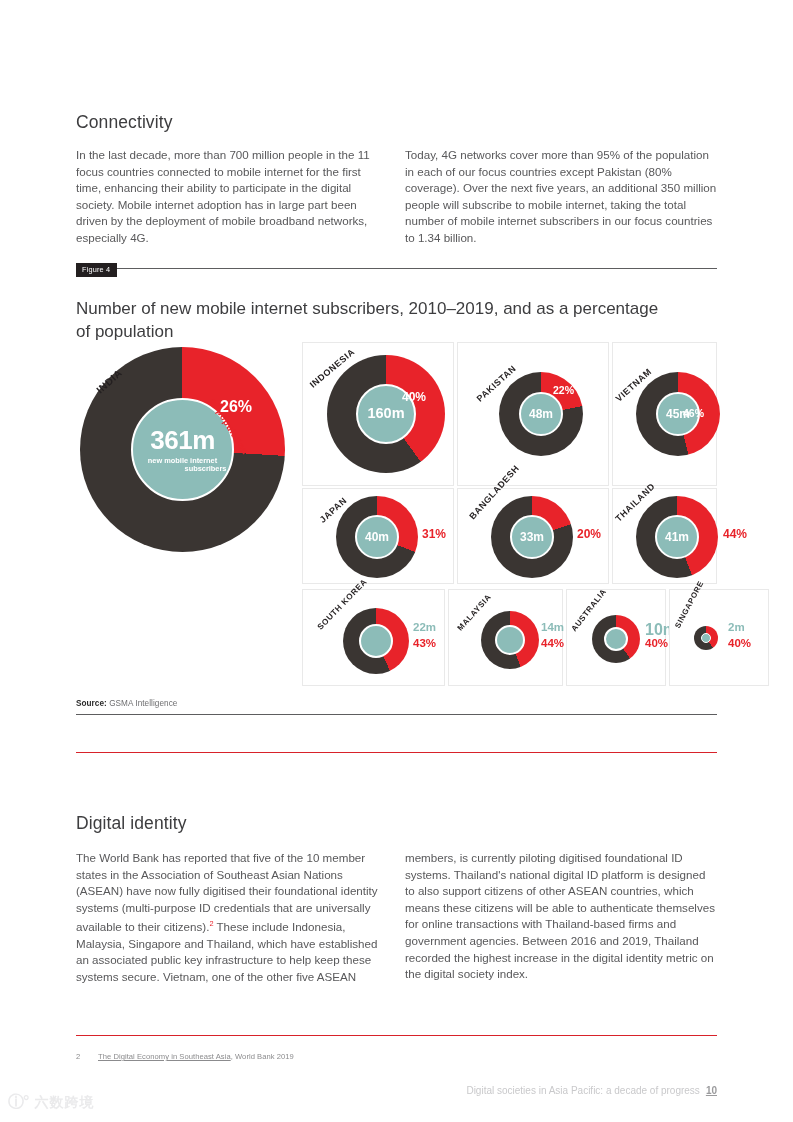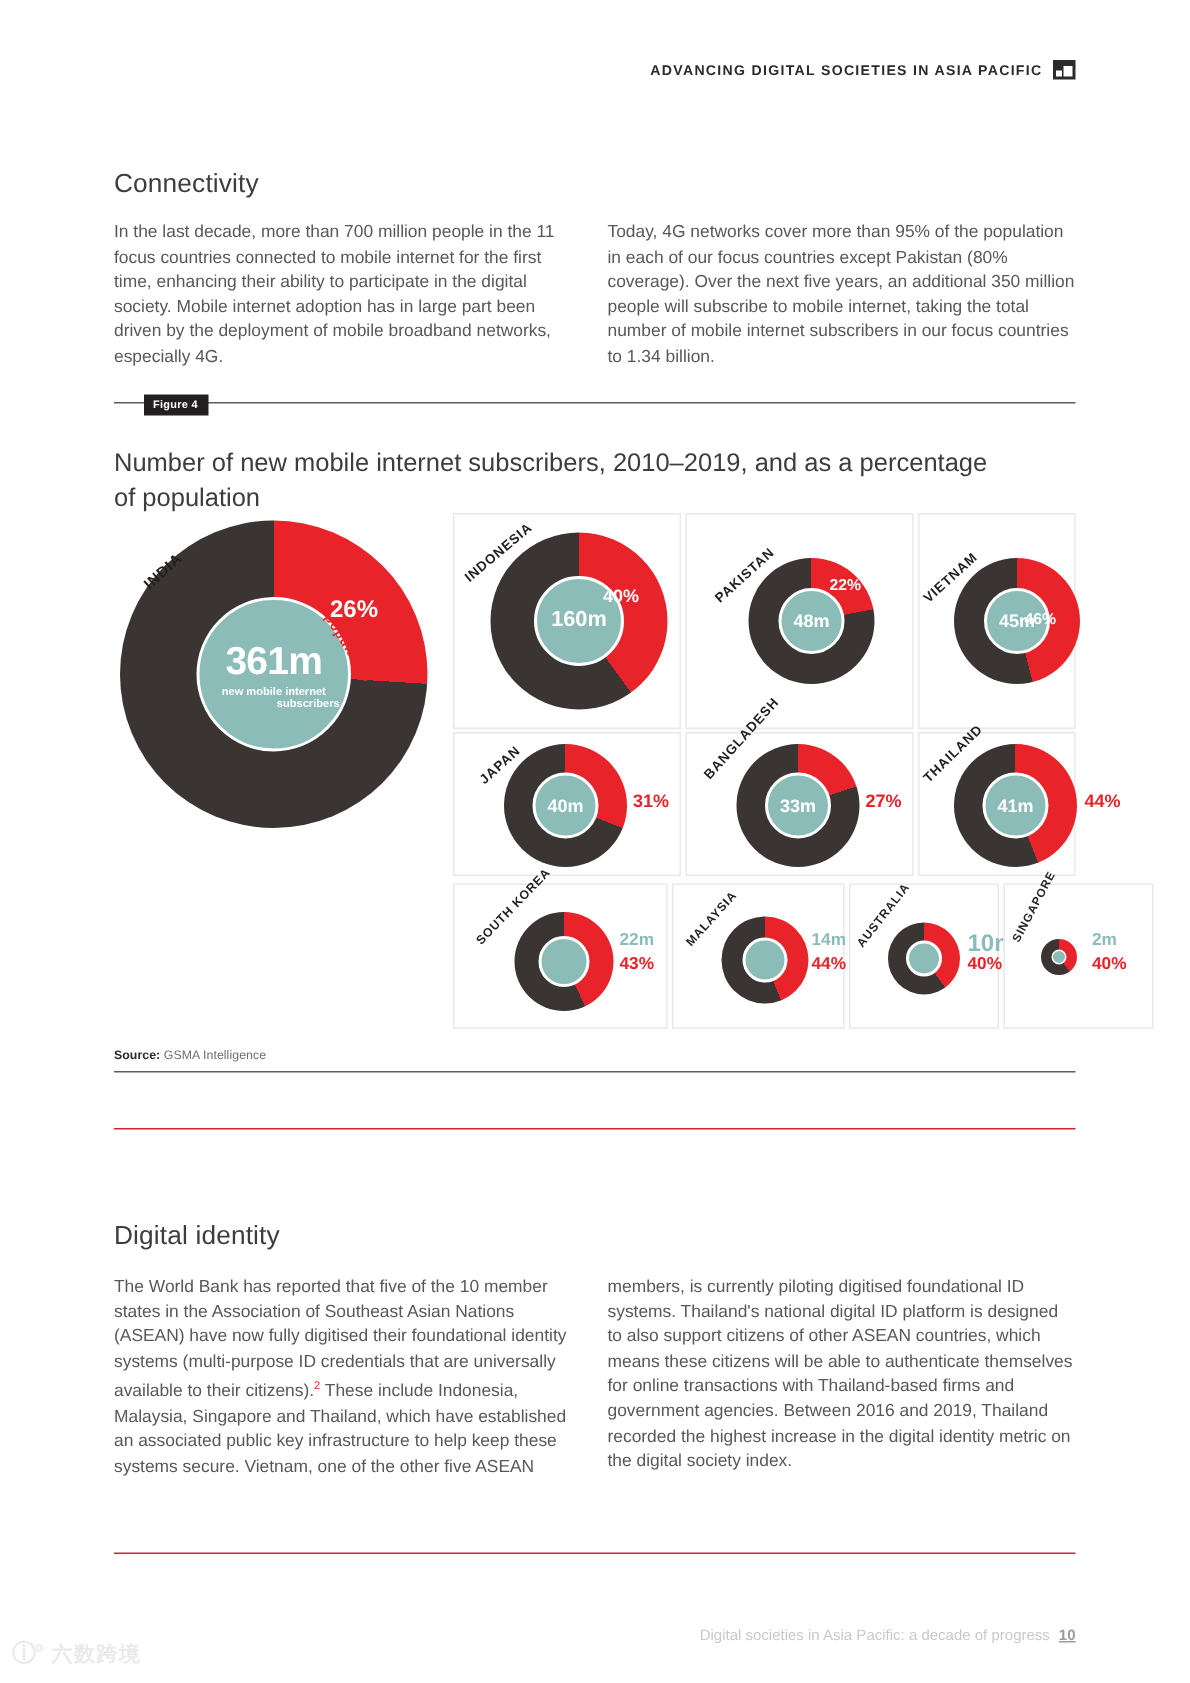--- a/index.html
+++ b/index.html
@@ -48,23 +48,22 @@
     font-size:11.6px; line-height:16.6px; color:#58585a;
   }
   .col p { margin:0; }
   sup.fn { color:#e8232a; font-size:7.4px; vertical-align:super; }
 
   
   .fig-tagrow{ position:absolute; left:76px; top:263px; width:641px; height:12px; }
   .fig-rule{ position:absolute; left:0; right:0; top:5px; height:1px; background:#5d5d5f; }
   .fig-tag{
     position:absolute; left:0; top:0; background:#231f20; color:#fff;
-    font-size:7.3px; font-weight:bold; letter-spacing:0.2px;
+    font-size:7.3px; font-weight:normal; letter-spacing:0.2px;
     padding:2px 7px 2.5px 6px;
-    margin-left:20px;
   }
   .fig-title{
     position:absolute; left:76px; top:286px; width:600px;
     font-size:17px; line-height:23px; font-weight:400; color:#3d3d3f;margin-top:11px;
   }
 
   .chart-area{ position:absolute; left:76px; top:342px; width:641px; height:356px; }
 
   
   .card{ position:absolute; background:#ffffff; }
@@ -122,24 +121,20 @@
   .wm-logo{
     font-size:16px; color:#d9d9dc; font-weight:bold; letter-spacing:-1px;
   }
   .wm-text{ font-size:14px; color:#d9d9dc; font-weight:bold; letter-spacing:1px; }
 </style>
 </head>
 <body>
 
 <div class="page">
 
-  <div class="runhead">
-    <div class="runhead-text">ADVANCING DIGITAL SOCIETIES IN ASIA PACIFIC</div>
-    <div class="runhead-mark"></div>
-  </div>
 
   <h2 class="section-title" style="top:112px;">Connectivity</h2>
   <div class="col" style="left:76px; top:147px;">
     <p>In the last decade, more than 700 million people in the 11 focus countries connected to mobile internet for the first time, enhancing their ability to participate in the digital society. Mobile internet adoption has in large part been driven by the deployment of mobile broadband networks, especially 4G.</p>
   </div>
   <div class="col" style="left:405px; top:147px;">
     <p>Today, 4G networks cover more than 95% of the population in each of our focus countries except Pakistan (80% coverage). Over the next five years, an additional 350 million people will subscribe to mobile internet, taking the total number of mobile internet subscribers in our focus countries to 1.34 billion.</p>
   </div>
 
   <div class="fig-tagrow">
@@ -209,21 +204,21 @@
     </div>
 
     <div class="card bordered" style="left:381px; top:146px; width:152px; height:96px;">
       <div class="donut" style="left:33px; top:7px; width:82px; height:82px;
                   background: conic-gradient(#e8232a 0deg 72deg, #3a3532 72deg 360deg);">
         <div class="hole" style="left:19px; top:19px; width:44px; height:44px; border:2px solid #fff;">
           <div class="big" style="font-size:12px;">33m</div>
         </div>
       </div>
       <div class="cname" style="left:13px; top:24px; transform:rotate(-48deg);">BANGLADESH</div>
-      <div class="pct-out" style="left:119px; top:38px; font-size:12px;">27%</div>
+      <div class="pct-out" style="left:119px; top:38px; font-size:12px;">20%</div>
     </div>
 
     <div class="card bordered" style="left:536px; top:146px; width:105px; height:96px;">
       <div class="donut" style="left:23px; top:7px; width:82px; height:82px;
                   background: conic-gradient(#e8232a 0deg 158.4deg, #3a3532 158.4deg 360deg);">
         <div class="hole" style="left:19px; top:19px; width:44px; height:44px; border:2px solid #fff;">
           <div class="big" style="font-size:12px;">41m</div>
         </div>
       </div>
       <div class="cname" style="left:4px; top:26px; transform:rotate(-44deg);">THAILAND</div>
@@ -283,20 +278,23 @@
   <h2 class="section-title" style="top:813px;">Digital identity</h2>
   <div class="col" style="left:76px; top:850px;">
     <p><span>The World Bank has reported that five of the 10 member states in the Association of Southeast Asian Nations (ASEAN) have now fully digitised their foundational identity systems (multi-purpose ID credentials that are universally available to their citizens).</span><sup class="fn">2</sup><span> These include Indonesia, Malaysia, Singapore and Thailand, which have established an associated public key infrastructure to help keep these systems secure. Vietnam, one of the other five ASEAN</span></p>
   </div>
   <div class="col" style="left:405px; top:850px;">
     <p>members, is currently piloting digitised foundational ID systems. Thailand's national digital ID platform is designed to also support citizens of other ASEAN countries, which means these citizens will be able to authenticate themselves for online transactions with Thailand-based firms and government agencies. Between 2016 and 2019, Thailand recorded the highest increase in the digital identity metric on the digital society index.</p>
   </div>
 
   <div class="hr-red" style="top:1035px;"></div>
 
+  <div class="footnote">
+    <span class="num">2</span><u>The Digital Economy in Southeast Asia</u><span>, World Bank 2019</span>
+  </div>
 
   <div class="footer">
     <span>Digital societies in Asia Pacific: a decade of progress</span><span class="pg">10</span>
   </div>
 
   <div class="watermark">
     <span class="wm-logo">ⓘ°</span>
     <span class="wm-text">六数跨境</span>
   </div>
 

